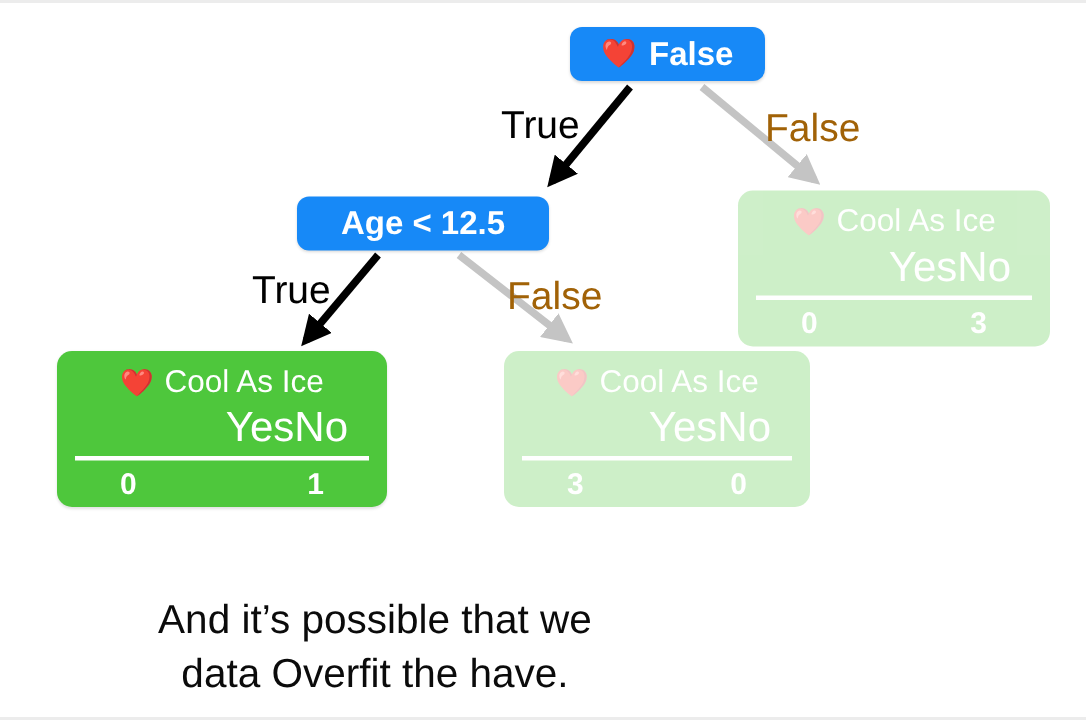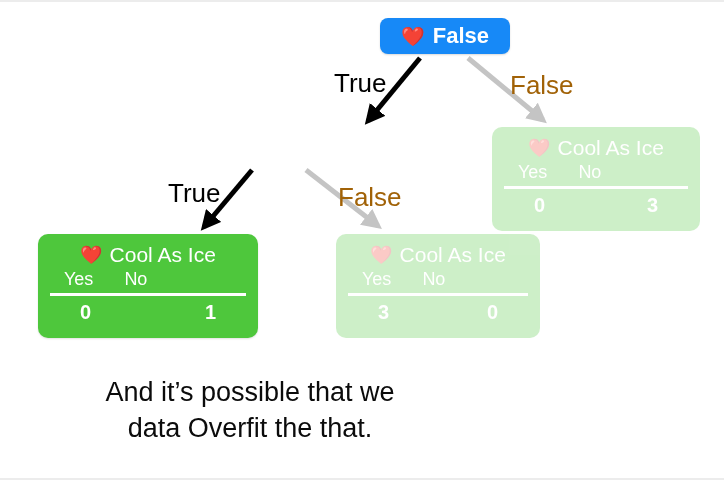--- a/index.html
+++ b/index.html
@@ -76,42 +76,41 @@
     display: flex;
     align-items: center;
     justify-content: center;
     gap: 7px;
     font-size: 21px;
     margin-top: 9px;
   }
   .leaf .title .heart { font-size: 18px; }
   .leaf .cols {
     display: flex;
-    justify-content: flex-start;
+    justify-content: flex-end;
     padding: 2px 26px 3px;
-    font-size: 18px;
-    gap: 31px;
+    font-size: 28px;
   }
   .leaf .rule {
     height: 0;
     border-top: 3px solid #ffffff;
     margin: 0 12px;
   }
   .leaf .vals {
     display: flex;
     justify-content: space-between;
     padding: 5px 42px 0;
     font-size: 20px;
     font-weight: bold;
   }
 
   .caption {
     position: absolute;
     left: 38px;
-    top: 375px;
+    top: 396px;
     width: 424px;
     text-align: center;
     font-size: 27px;
     line-height: 1.32;
     color: #0b0b0b;
   }
   .caption b { font-weight: normal; }
 </style>
 </head>
 <body>
@@ -139,20 +138,23 @@
   <div class="node-blue node-soda">
     <span class="heart">❤️</span>
     <span>False</span>
   </div>
 
   <div class="branch-label lbl-root-true">True</div>
   <div class="branch-label false lbl-root-false">False</div>
   <div class="branch-label lbl-age-true">True</div>
   <div class="branch-label false lbl-age-false">False</div>
 
+  <div class="node-blue node-age">
+    <span>Age &lt; 12.5</span>
+  </div>
 
   <div class="leaf leaf-left">
     <div class="title">
       <span class="heart">❤️</span>
       <span>Cool As Ice</span>
     </div>
     <div class="cols">
       <span>Yes</span>
       <span>No</span>
     </div>
@@ -190,16 +192,16 @@
     </div>
     <div class="rule"></div>
     <div class="vals">
       <span>0</span>
       <span>3</span>
     </div>
   </div>
 
   <div class="caption">
     <div>And it’s possible that we</div>
-    <div><span>data </span><b>Overfit</b><span> the that.</span></div>
+    <div><span>data </span><b>Overfit</b><span> the have.</span></div>
   </div>
 
 </div>
 
 </body></html>

